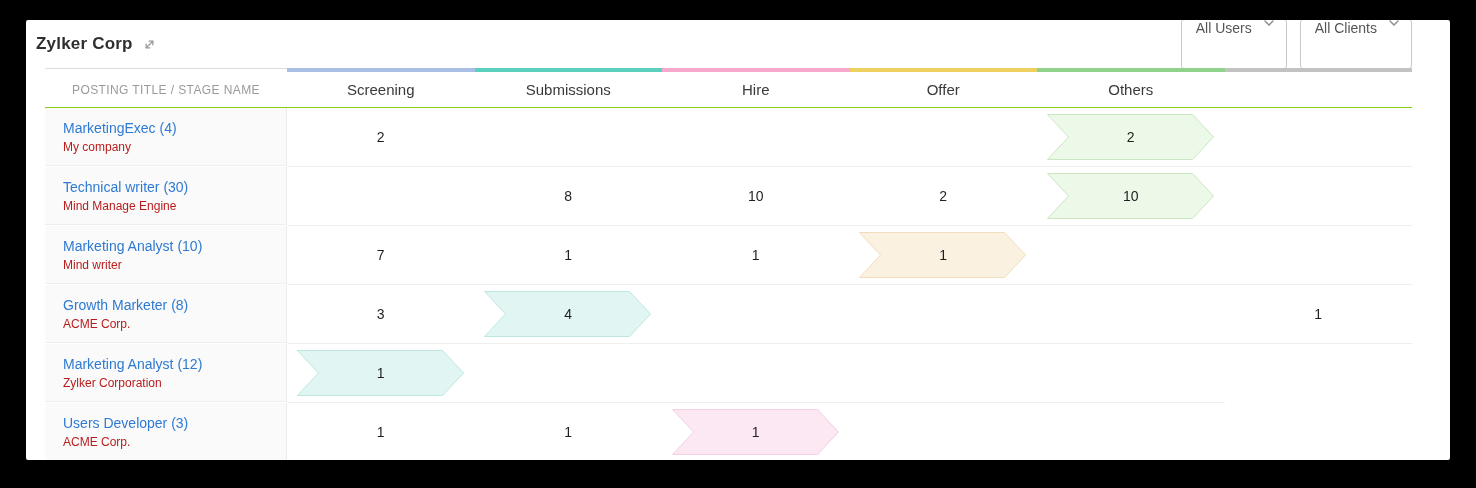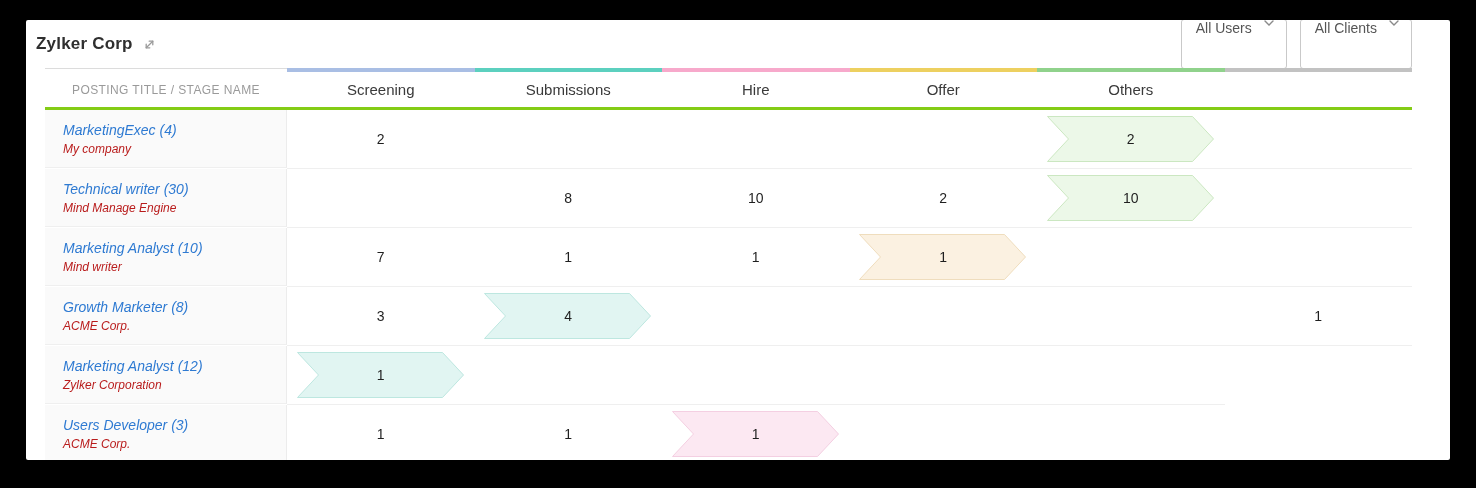--- a/index.html
+++ b/index.html
@@ -26,35 +26,35 @@
     padding:0 12px 0 14px; background:#fff; border:1px solid #c9c9c9;
     border-radius:3px; font-size:14px; color:#555; cursor:pointer;
     font-family:"Liberation Sans", sans-serif;
   }
   
   .table { margin-left:19px; width:1367px; }
   .grid-row { display:grid; grid-template-columns:242px repeat(6, 1fr); }
   .strip { height:4px; }
   .strip-posting { box-shadow: inset 0 1px 0 #dcdcdc; }
   .strip-seg { height:4px; }
-  .thead { border-bottom:3px solid #84cc16; }
+  .thead { border-bottom:1px solid #84cc16; }
   .th {
     height:35px; display:flex; align-items:center; justify-content:center;
     font-size:15px; color:#3a3a3a;
   }
   .th-posting { font-size:12px; color:#9a9a9a; letter-spacing:.4px; }
   .cell {
     height:58px; border-bottom:1px solid #efefef;
     display:flex; align-items:center; justify-content:center;
     font-size:14px; color:#1f1f1f;
   }
   .cell-posting {
     background:#fafafa; border-right:1px solid #ececec;
     flex-direction:column; align-items:flex-start; justify-content:center;
-    padding-left:18px; box-sizing:border-box;font-style:italic;
+    padding-left:18px; box-sizing:border-box;
   }
   .posting-link { color:#2e7ad2; font-size:14px; cursor:pointer; white-space:nowrap; }
   .client-name { color:#b91c1c; font-size:12px; margin-top:4px; white-space:nowrap; }
   .arrow-wrap {
     position:relative; width:168px; height:46px;
     display:flex; align-items:center; justify-content:center;
   }
   .arrow-wrap svg { position:absolute; left:0; top:0; }
   .arrow-value { position:relative; font-size:14px; color:#1f1f1f; }
 </style>

